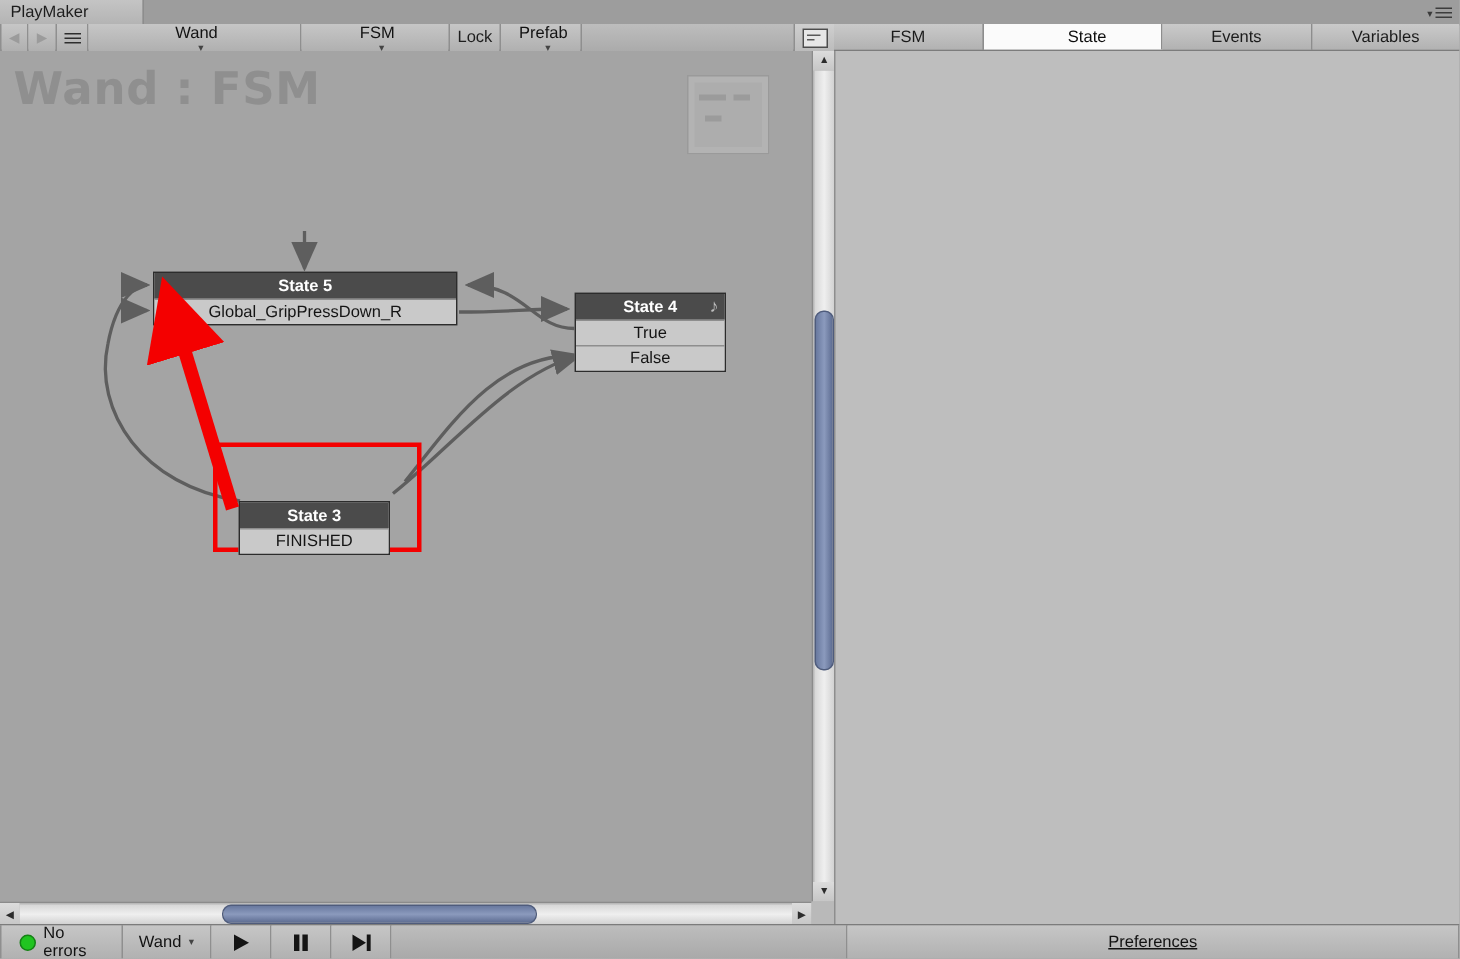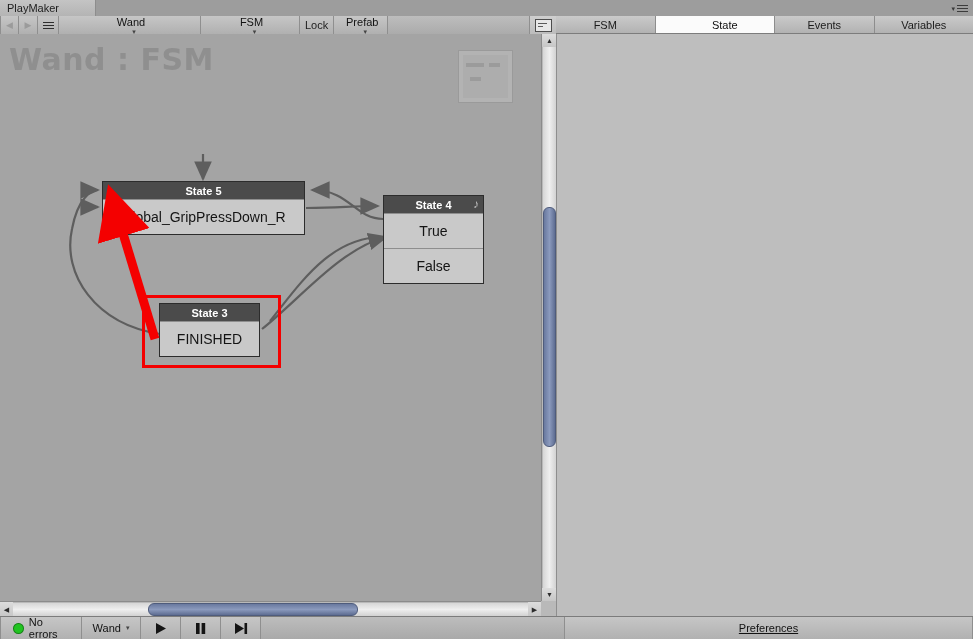--- a/index.html
+++ b/index.html
@@ -56,21 +56,21 @@
     color:#8f8f8f;letter-spacing:0.5px;font-family:"DejaVu Sans", sans-serif;}
   svg.edges{position:absolute;left:0;top:0;width:541px;height:567px;}
 
   .node{position:absolute;border:1px solid #2c2c2c;box-sizing:border-box;
     background:#cacaca;}
   .node .hdr{height:17px;background:#4b4b4b;color:#ffffff;font-weight:bold;
     font-size:11px;display:flex;align-items:center;justify-content:center;
     position:relative;box-sizing:border-box;}
   .node .hdr .evtico{position:absolute;right:4px;top:1px;font-size:12px;
     color:#bdbdbd;line-height:14px;}
-  .node .row{height:35px;background:#c9c9c9;color:#141414;font-size:14px;
+  .node .row{height:17px;background:#c9c9c9;color:#141414;font-size:11px;
     display:flex;align-items:center;justify-content:center;
     border-top:1px solid #8e8e8e;box-sizing:border-box;}
 
   .minimap{position:absolute;right:28px;top:16px;width:55px;height:53px;
     background:#b3b3b3;border:1px solid #9a9a9a;box-sizing:border-box;padding:4px;}
   .minimap .inner{width:100%;height:100%;background:#adadad;position:relative;}
   .mm-n{position:absolute;background:#9b9b9b;}
 
   .redbox{position:absolute;border:3px solid #f40000;box-sizing:border-box;}
 
@@ -222,21 +222,21 @@
       <div class="hdr">
         <span>State 4</span>
         <span class="evtico">♪</span>
       </div>
       <div class="row">True</div>
       <div class="row">False</div>
     </div>
 
     <div class="redbox" style="left:142px;top:261px;width:139px;height:73px;"></div>
 
-    <div class="node" style="left:159px;top:269px;width:101px;">
+    <div class="node" style="left:159px;top:300px;width:101px;">
       <div class="hdr">State 3</div>
       <div class="row">FINISHED</div>
     </div>
 
     <svg style="position:absolute;left:0;top:0;width:541px;height:567px;pointer-events:none;">
       <defs>
         <marker id="rah" markerWidth="6" markerHeight="6" refX="2.2" refY="3" orient="auto">
           <path d="M0,0 L6,3 L0,6 z" fill="#f40000"></path>
         </marker>
       </defs>

